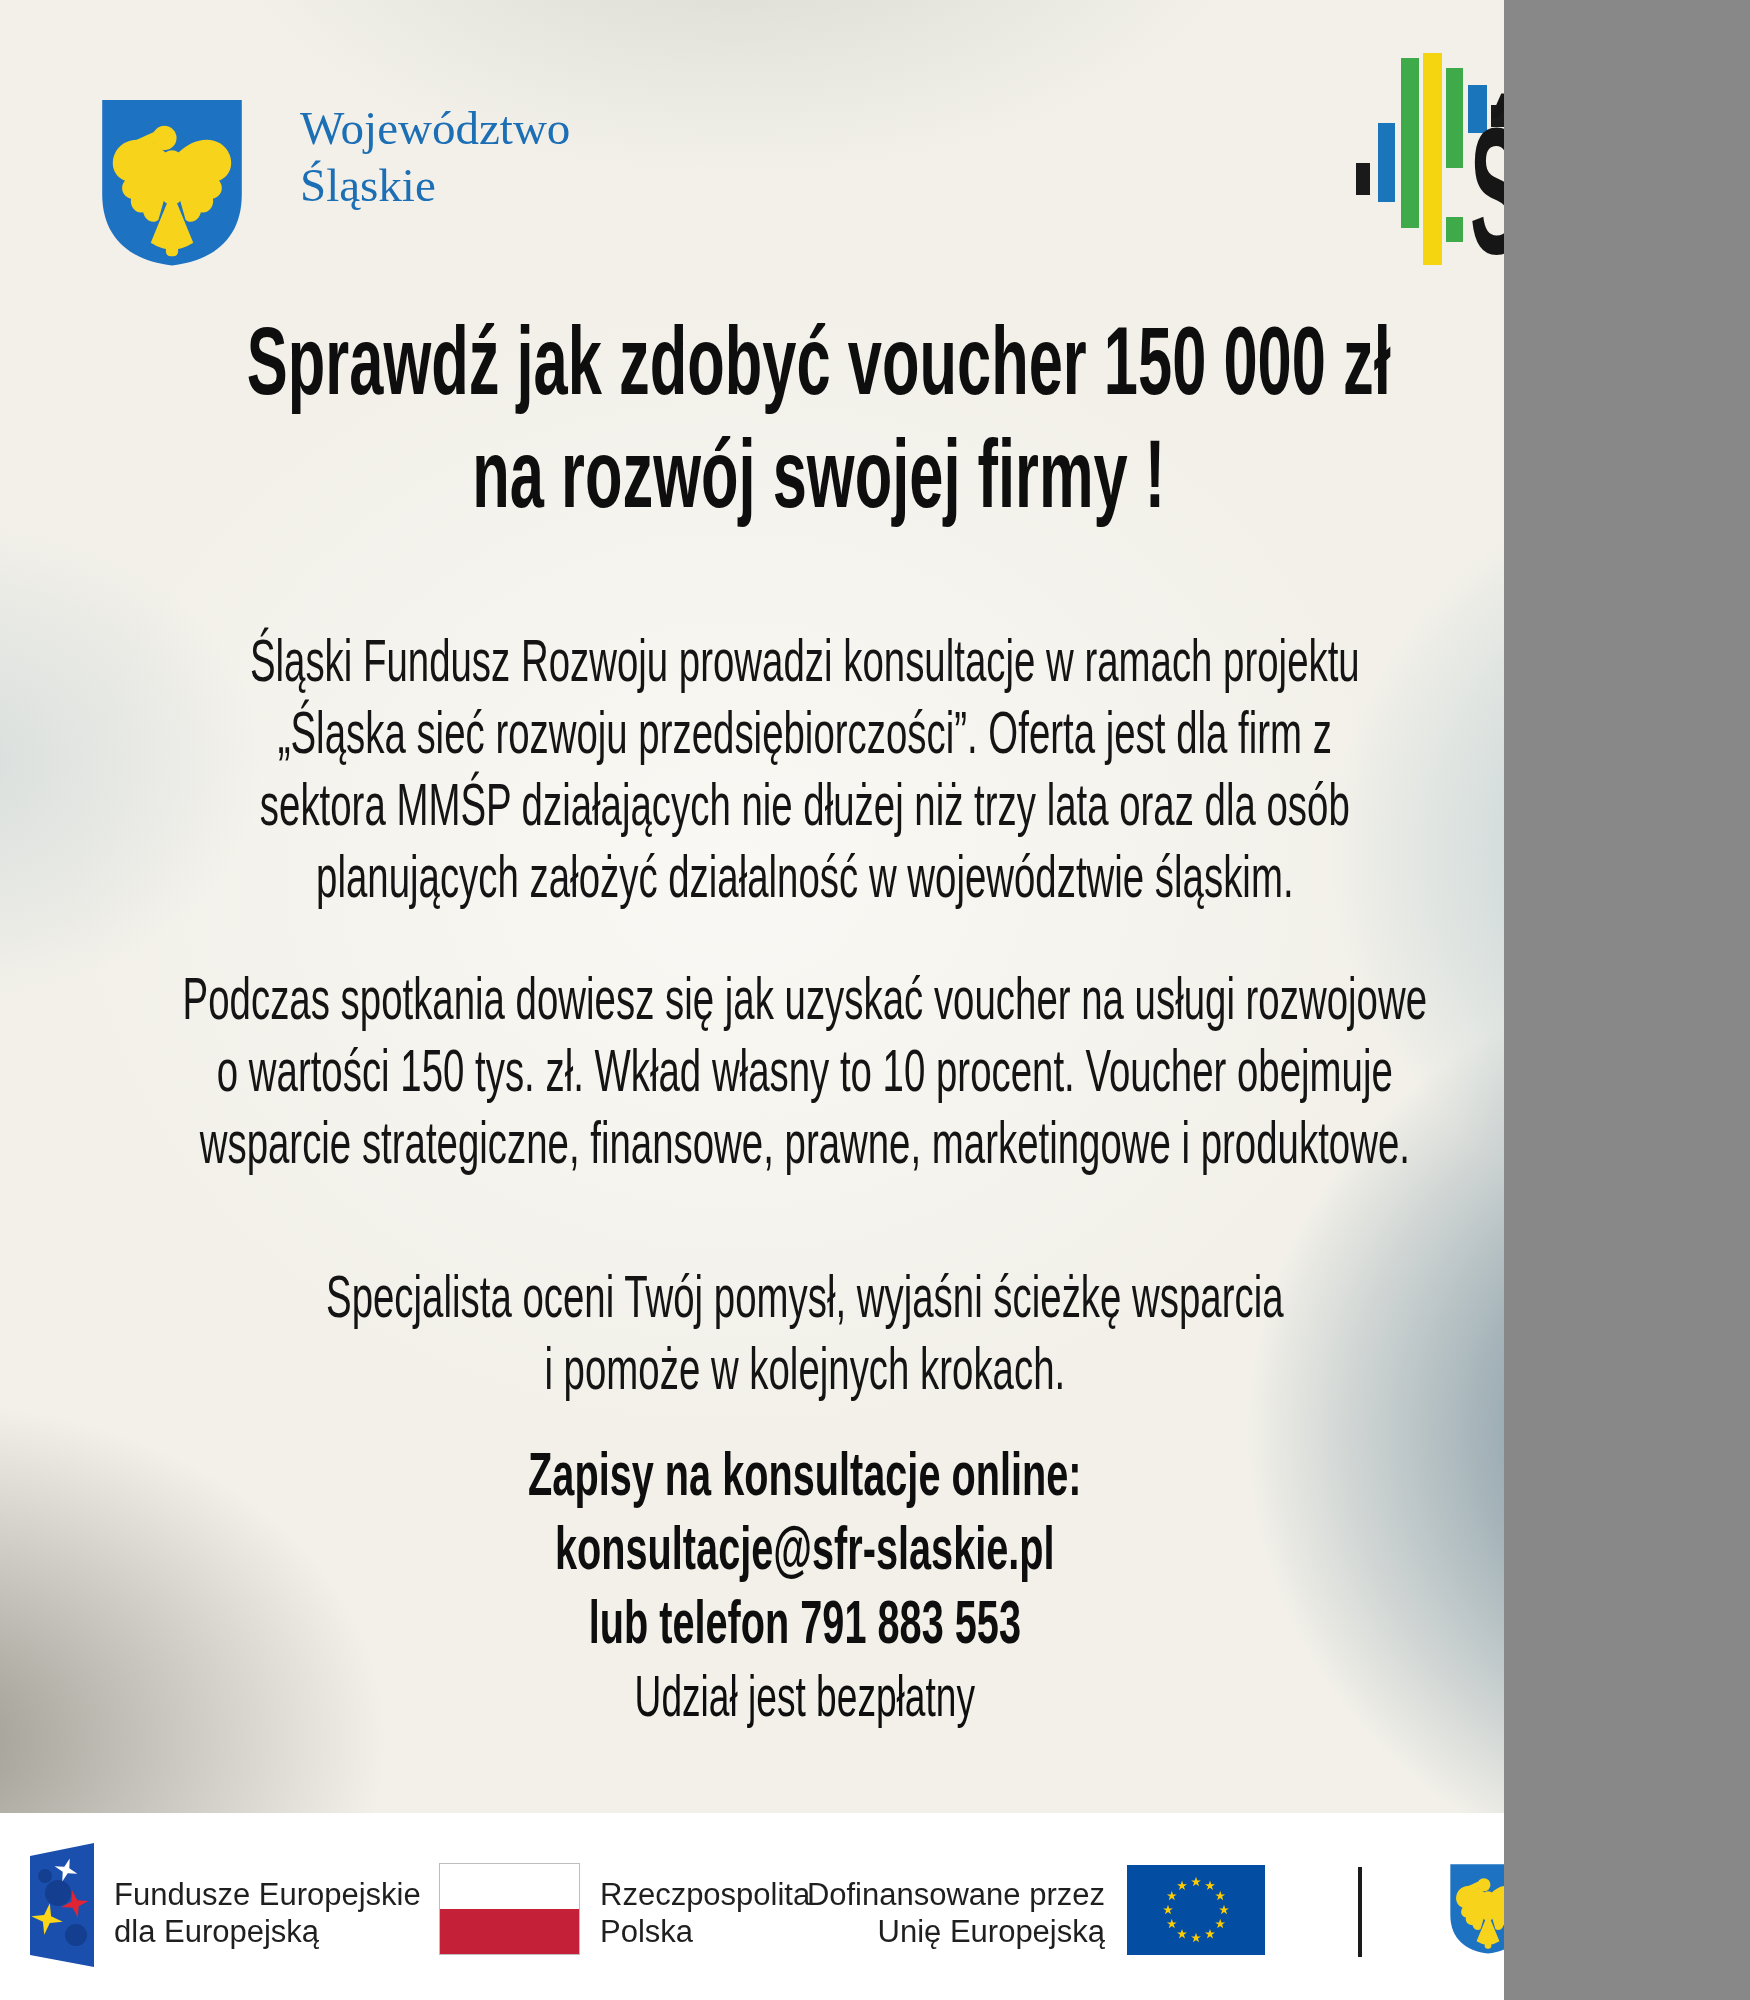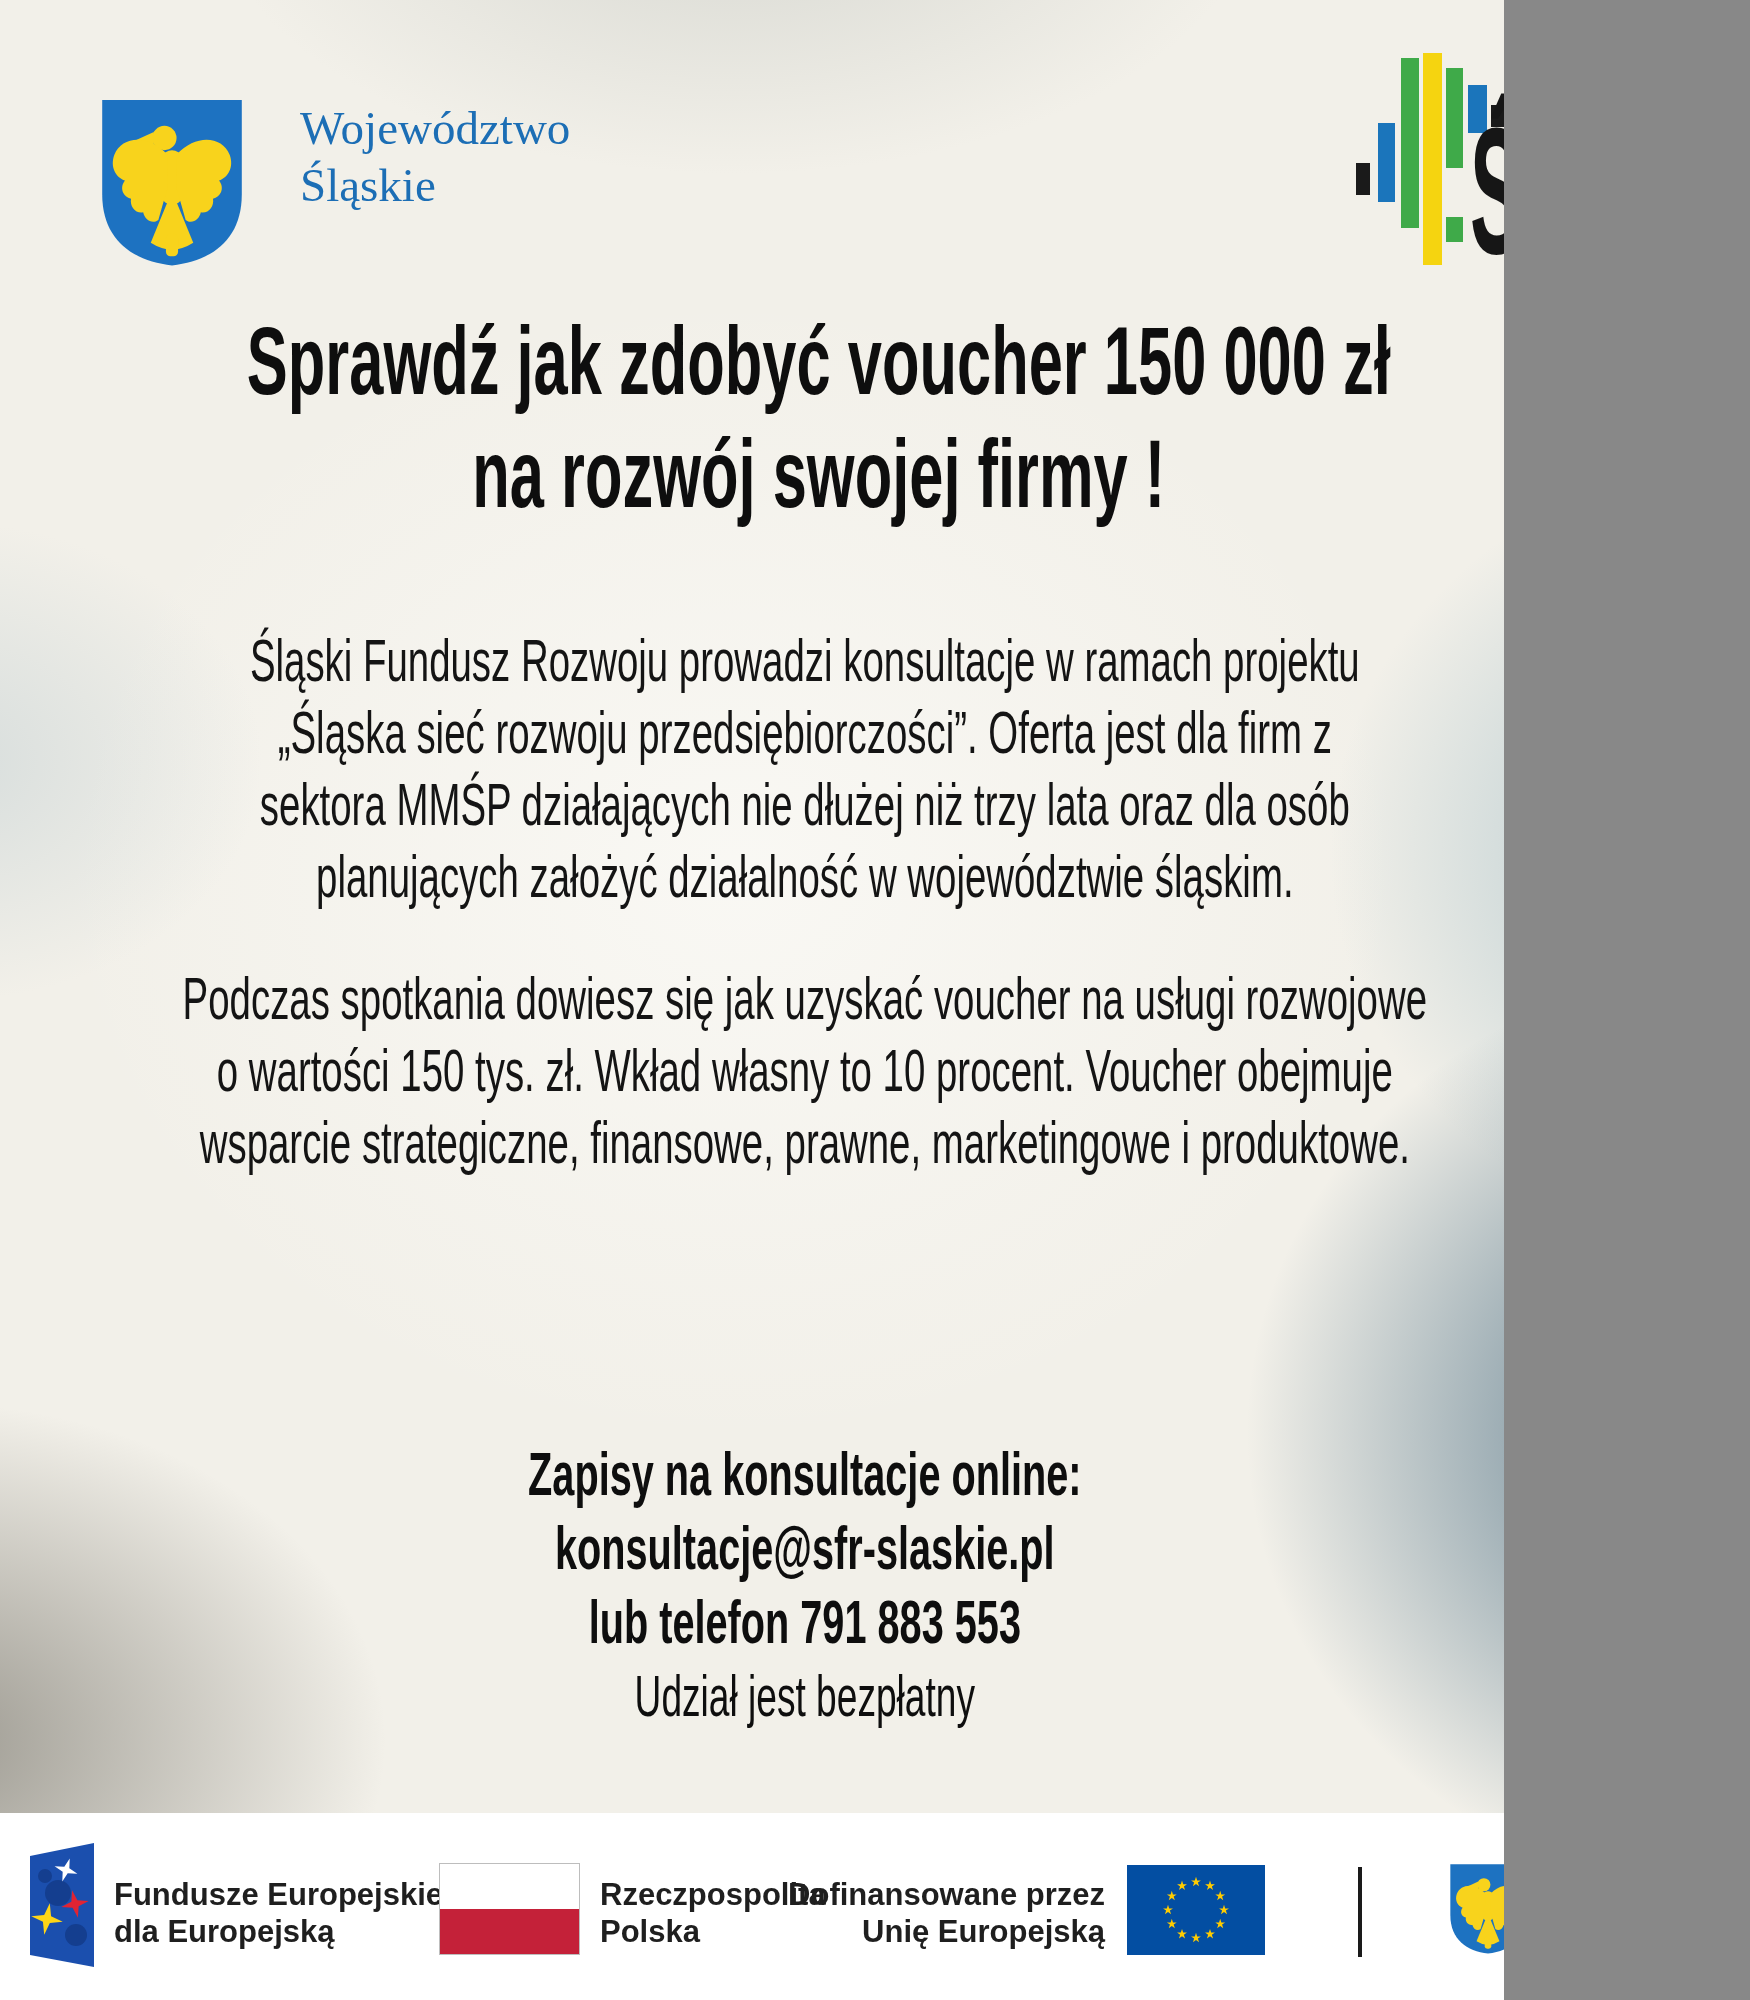--- a/index.html
+++ b/index.html
@@ -43,21 +43,21 @@
   .cond{width:156.25%;margin-left:-28.125%;transform:scaleX(0.64);transform-origin:50% 0;}
   .title-block{top:304px;font-size:96px;line-height:113px;font-weight:bold;color:#0e0e0e;margin-left:14px;}
   .para{font-size:60px;line-height:72px;font-weight:normal;color:#141414;margin-top:29px;}
   .p1{top:596px;} .p2{top:934px;} .p3{top:1232px;}
   .contact-block{top:1437px;font-size:62px;line-height:74px;font-weight:bold;color:#0e0e0e;}
   .contact-note{font-size:58px;font-weight:normal;}
   
   .footer{position:absolute;left:0;top:1813px;width:1750px;height:187px;background:#ffffff;}
   .fe-logo{position:absolute;left:30px;top:30px;width:64px;height:124px;}
   .footer-label{
-    position:absolute;font-size:31px;line-height:37px;font-weight:bold;color:#1f1f1f;
+    position:absolute;font-size:31px;line-height:37px;font-weight:normal;color:#1f1f1f;
   }
   .fe-text{left:114px;top:63px;}
   .pl-flag{position:absolute;left:439px;top:50px;width:141px;height:92px;border:1px solid #bdbdbd;box-sizing:border-box;}
   .pl-flag .white{position:absolute;left:0;top:0;width:100%;height:50%;background:#fff;}
   .pl-flag .red{position:absolute;left:0;top:50%;width:100%;height:50%;background:#c42139;}
   .pl-text{left:600px;top:63px;}
   .eu-text{left:780px;top:63px;width:325px;text-align:right;}
   .eu-flag{position:absolute;left:1127px;top:52px;width:138px;height:90px;}
   .footer-divider{position:absolute;left:1358px;top:54px;width:4px;height:90px;background:#1a1a1a;}
   .crest-footer{position:absolute;left:1447px;top:48px;width:82px;height:95px;}
@@ -135,20 +135,26 @@
     </div>
 
     <div class="textblock para p2">
       <div class="cond">
         <div>Podczas spotkania dowiesz się jak uzyskać voucher na usługi rozwojowe</div>
         <div>o wartości 150 tys. zł. Wkład własny to 10 procent. Voucher obejmuje</div>
         <div>wsparcie strategiczne, finansowe, prawne, marketingowe i produktowe.</div>
       </div>
     </div>
 
+    <div class="textblock para p3">
+      <div class="cond">
+        <div>Specjalista oceni Twój pomysł, wyjaśni ścieżkę wsparcia</div>
+        <div>i pomoże w kolejnych krokach.</div>
+      </div>
+    </div>
 
     <div class="textblock contact-block">
       <div class="cond">
         <div>Zapisy na konsultacje online:</div>
         <div>konsultacje@sfr-slaskie.pl</div>
         <div>lub telefon 791 883 553</div>
         <div class="contact-note">Udział jest bezpłatny</div>
       </div>
     </div>
   </div>

